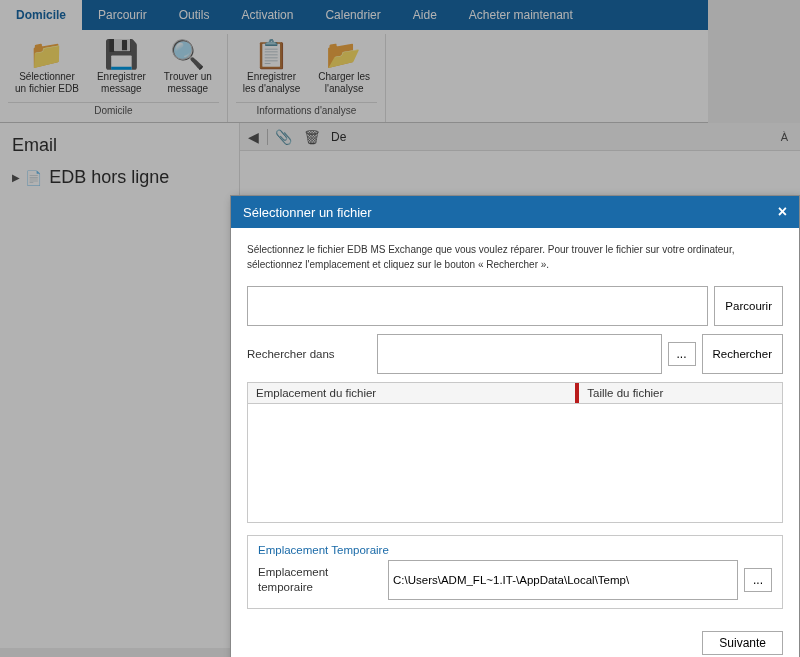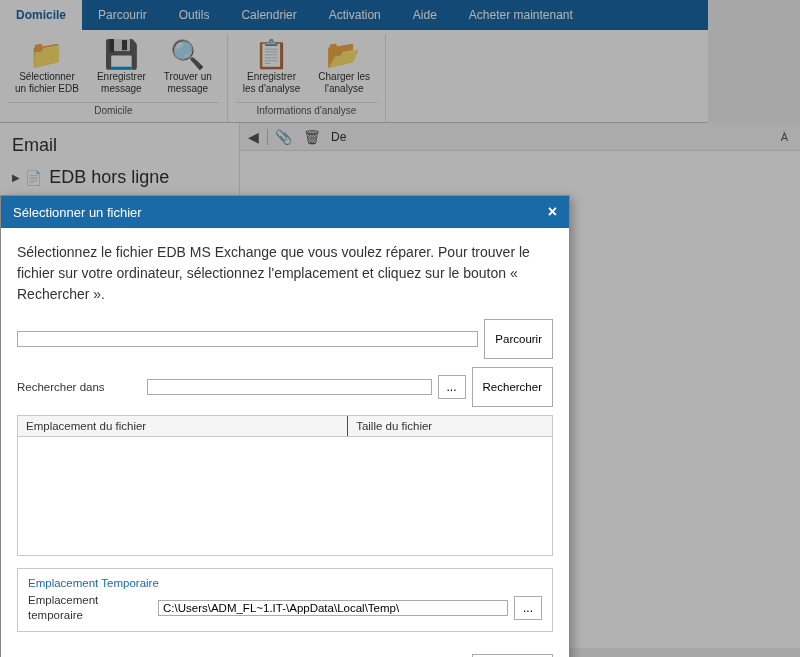--- a/index.html
+++ b/index.html
@@ -40,55 +40,55 @@
     .sidebar-item .item-label { font-size: 18px; color: #333; }
 
     .content-area { flex: 1; background: white; }
     .toolbar-bar { height: 28px; background: #f5f5f5; border-bottom: 1px solid #e0e0e0; display: flex; align-items: center; padding: 0 4px; gap: 2px; }
     .toolbar-bar .tb-btn { background: none; border: none; cursor: pointer; padding: 2px 4px; font-size: 14px; color: #555; }
     .toolbar-bar .tb-separator { width: 1px; height: 16px; background: #c0c0c0; margin: 0 2px; }
     .toolbar-bar .tb-field { flex: 1; display: flex; align-items: flex-start; font-size: 12px; color: #333; padding-left: 4px; }
     .toolbar-bar .tb-label { font-size: 11px; color: #555; padding: 0 8px; }
 
     
-    .dialog-overlay { position: fixed; top: 0; left: 0; width: 800px; height: 657px; background: rgba(0,0,0,0.3); display: flex; align-items: flex-start; justify-content: flex-start; padding-top: 195px; }
+    .dialog-overlay { position: fixed; top: 0; left: 0; width: 800px; height: 657px; background: rgba(0,0,0,0.3); display: flex; align-items: flex-start; justify-content: flex-end; padding-top: 195px; padding-left: 36px; }
     .dialog { background: white; width: 570px; border: 1px solid #888; box-shadow: 3px 3px 10px rgba(0,0,0,0.3); }
     .dialog-titlebar { background: #1a6aa8; color: white; padding: 8px 12px; display: flex; justify-content: space-between; align-items: center; font-size: 13px; font-weight: 400; }
     .dialog-close { background: none; border: none; color: white; cursor: pointer; font-size: 16px; font-weight: bold; line-height: 1; }
     .dialog-body { padding: 14px 16px; }
-    .dialog-desc { font-size: 14px; color: #333; margin-bottom: 14px; line-height: 1.5; }
+    .dialog-desc { font-size: 10px; color: #333; margin-bottom: 14px; line-height: 1.5; }
     .form-row { display: flex; align-items: center; margin-bottom: 8px; }
     .form-label { width: 130px; font-size: 11.5px; color: #333; line-height: 1.3; flex-shrink: 0; }
-    .form-input { flex: 1; height: 16px; border: 1px solid #aaa; padding: 2px 4px; font-size: 11.5px; outline: none; }
+    .form-input { flex: 1; height: 40px; border: 1px solid #aaa; padding: 2px 4px; font-size: 11.5px; outline: none; }
     .form-btn { margin-left: 6px; height: 40px; padding: 0 10px; background: white; border: 1px solid #aaa; cursor: pointer; font-size: 11.5px; white-space: nowrap; }
     .browse-btn-small { width: 28px; height: 24px; padding: 0; margin-left: 6px; background: white; border: 1px solid #aaa; cursor: pointer; font-size: 12px; display: flex; align-items: center; justify-content: center; }
 
     .file-list-section { margin-top: 8px; }
     .file-list-header { display: flex; background: #f5f5f5; border: 1px solid #c8c8c8; border-bottom: none; }
-    .file-list-header .col { padding: 4px 8px; font-size: 11.5px; color: #333; border-right: 1px solid #b91c1c; flex: 1; }
+    .file-list-header .col { padding: 4px 8px; font-size: 11.5px; color: #333; border-right: 4px solid #b91c1c; flex: 1; }
     .file-list-header .col:last-child { border-right: none; flex: 0.6; }
     .file-list-body { border: 1px solid #c8c8c8; height: 120px; background: white; }
 
     .temp-section { margin-top: 12px; border: 1px solid #c8c8c8; padding: 8px 10px; }
     .temp-section-title { font-size: 11.5px; color: #1a6aa8; margin-bottom: 4px; }
     .temp-section-desc { font-size: 11px; color: #555; margin-bottom: 8px; line-height: 1.4; }
 
     .dialog-footer { display: flex; justify-content: flex-end; padding: 8px 16px 12px 16px; }
     .next-btn { padding: 4px 16px; background: white; border: 1px solid #aaa; cursor: pointer; font-size: 12px; }
   </style>
 </head>
 <body>
 
 <div class="ribbon">
   <div class="ribbon-tabs">
     <button class="ribbon-tab active">Domicile</button>
     <button class="ribbon-tab">Parcourir</button>
     <button class="ribbon-tab">Outils</button>
+    <button class="ribbon-tab">Activation</button>
     <button class="ribbon-tab">Calendrier</button>
-    <button class="ribbon-tab">Activation</button>
     <button class="ribbon-tab">Aide</button>
     <button class="ribbon-tab">Acheter maintenant</button>
   </div>
   <div class="ribbon-content">
 
     <div class="ribbon-group">
       <div class="ribbon-group-items">
         <div class="ribbon-button">
           <span class="icon">📁</span>
           <span class="label" style="white-space:pre-line">Sélectionner

